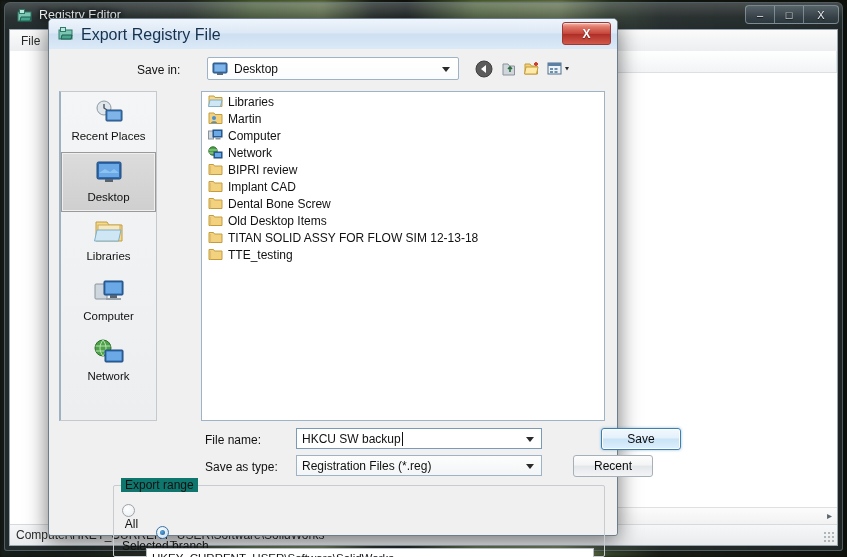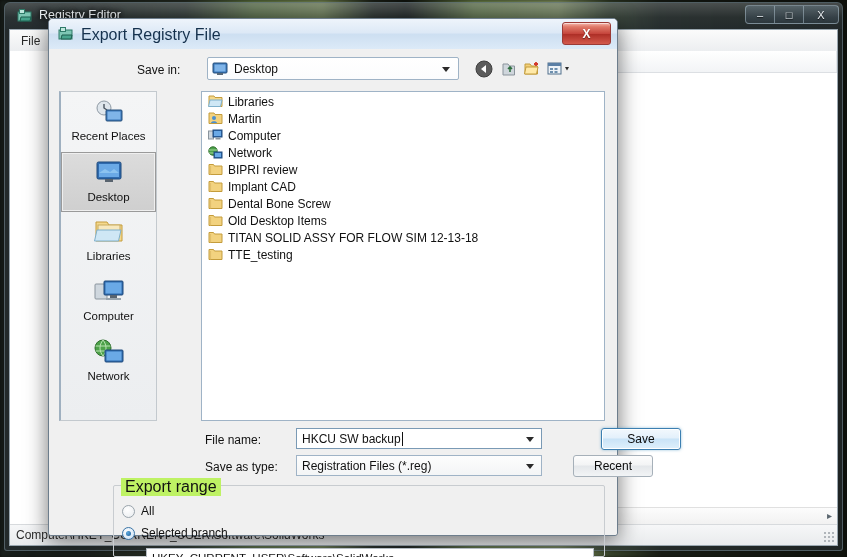--- a/index.html
+++ b/index.html
@@ -228,24 +228,24 @@
     display:flex;align-items:center;justify-content:center;
     font-size:12px;color:#0b0b0b;
   }
 
   
   #rangegroup{
     position:absolute;left:64px;top:436px;right:12px;height:72px;
     border:1px solid #c8ccd0;border-radius:2px;box-sizing:border-box;
   }
   #rangelegend{
-    position:absolute;left:72px;top:429px;background:#bef264;padding:0 4px;
-    font-size:16px;color:#111;
-  }
-  .radio-row{position:absolute;display:flex;align-items:center;}
+    position:absolute;left:72px;top:429px;background:#0f766e;padding:0 4px;
+    font-size:12px;color:#111;
+  }
+  .radio-row{position:absolute;display:flex;align-items:center;flex-direction:column;}
   #row-all{left:8px;top:18px;}
   #row-branch{left:8px;top:40px;}
   .radio{
     width:13px;height:13px;border-radius:50%;box-sizing:border-box;
     border:1px solid #9aa4ac;
     background:radial-gradient(circle at 40% 35%,#ffffff,#e8ebee);
     margin-right:6px;position:relative;flex:none;
   }
   .radio.on{border:1px solid #3b74a6;background:radial-gradient(circle at 40% 35%,#ffffff 0%,#dceaf7 60%,#b9d6ef 100%);}
   .radio.on:after{

